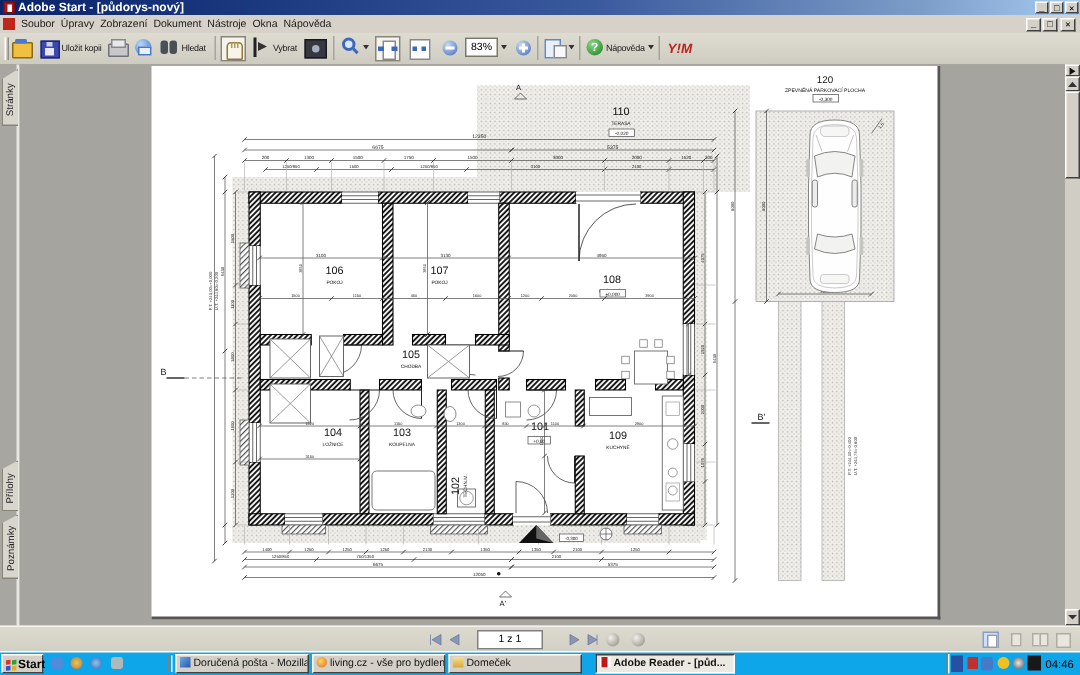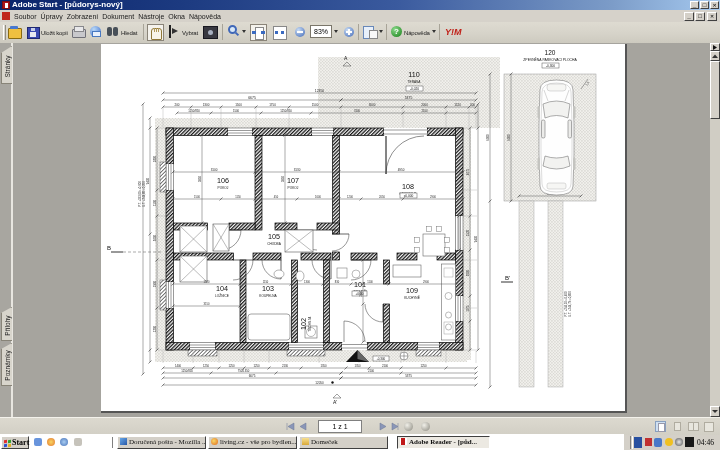--- a/index.html
+++ b/index.html
@@ -33,21 +33,21 @@
 #page{left:88px;top:1px;width:524px;height:367px;background:#fff;border-right:2px solid #555;border-bottom:2px solid #555;}
 
 #vscroll{left:710px;top:43px;width:10px;height:374px;background:#d0cdc4;}
 .sbtn{left:0px;width:10px;height:11px;background:#d4d0c8;border:1px solid;border-color:#fff #404040 #404040 #fff;box-sizing:border-box;font-size:6px;text-align:center;line-height:9px;color:#111;}
 #sthumb{left:0;top:18px;width:10px;height:58px;background:#d4d0c8;border:1px solid;border-color:#fff #404040 #404040 #fff;box-sizing:border-box;}
 
 #statusbar{left:0;top:417px;width:720px;height:17px;background:linear-gradient(to bottom,#dcd9cf,#d2cfc5);border-top:1px solid #f4f2ec;}
 #pagenum{left:318px;top:2px;width:42px;height:11px;background:#fff;border:1px solid #808080;font-size:7px;line-height:11px;text-align:center;color:#000;}
 .ncirc{top:4px;width:9px;height:9px;border-radius:50%;background:radial-gradient(circle at 35% 35%,#f0efe8,#8a887e);}
 
-#taskbar{left:0;top:434px;width:624px;height:16px;background:#ffffff;border-top:1px solid #fff;font-family:Liberation Serif, serif;}
+#taskbar{left:0;top:434px;width:720px;height:16px;background:#0ea5e9;border-top:1px solid #fff;}
 #startbtn{left:1px;top:1px;width:28px;height:13px;background:#d4d0c8;border:1px solid;border-color:#fff #404040 #404040 #fff;box-sizing:border-box;font-weight:bold;font-size:8px;line-height:11px;}
 .task{top:1px;height:13px;background:#d4d0c8;border:1px solid;border-color:#fff #404040 #404040 #fff;box-sizing:border-box;font-size:7px;line-height:11px;color:#111;padding-left:2px;white-space:nowrap;overflow:hidden;}
 .task.active{background:#ece9e2;border-color:#404040 #fff #fff #404040;font-weight:bold;}
 .ticn{display:inline-block;position:relative;width:7px;height:7px;margin-right:2px;vertical-align:-1px;overflow:hidden;}
 #tray{left:630px;top:1px;width:1px;height:13px;border-left:1px solid #808080;border-right:1px solid #fff;}
 #clock{left:697px;top:2px;font-size:7.5px;color:#000;line-height:12px;}
 .qicon{top:3px;width:8px;height:8px;border-radius:2px;opacity:0.9;}
 </style>
 </head>
 <body>

